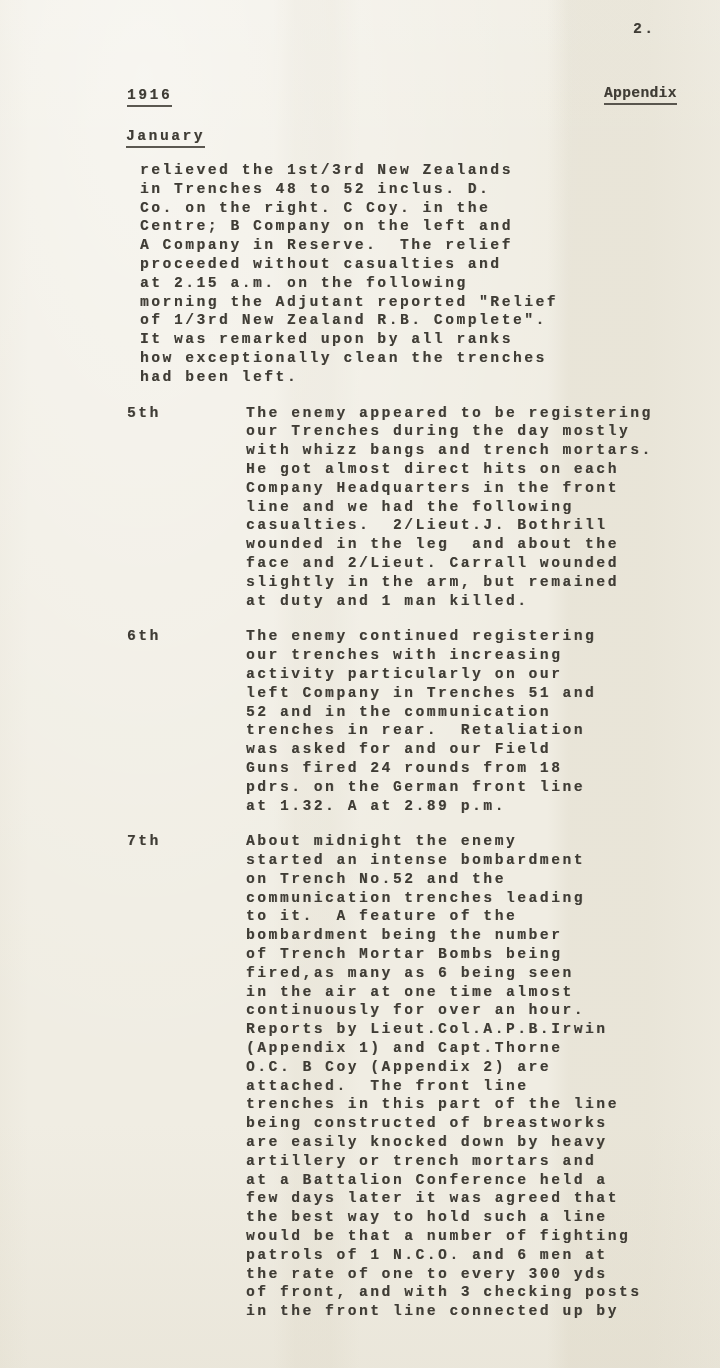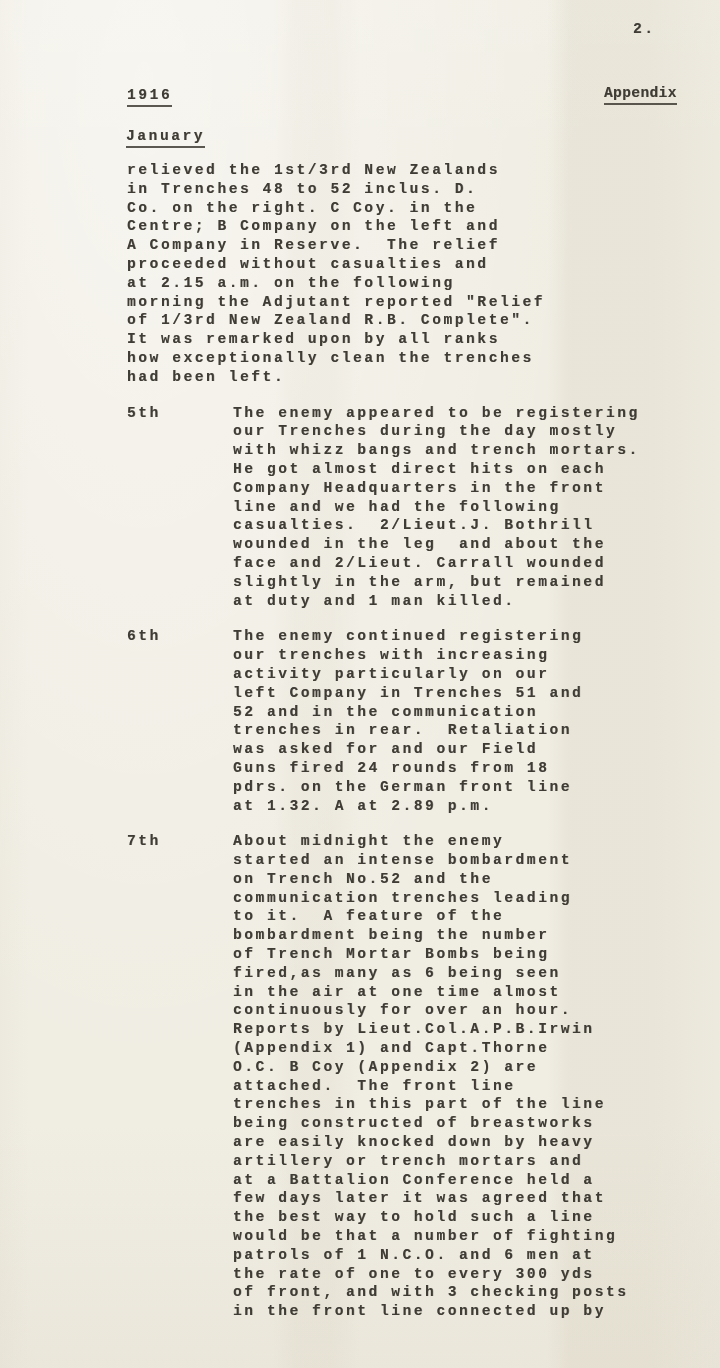--- a/index.html
+++ b/index.html
@@ -75,20 +75,21 @@
   }
   .entry + .entry {
     margin-top: 17px;
   }
   .entry-date {
     width: 106px;
     flex: 0 0 106px;
   }
   .entry-text {
     flex: 1 1 auto;
+    margin-left: 13px;
   }
   .section-heading-cell {
     letter-spacing: 2.2px;
   }
 </style>
 </head>
 <body>
 
 <div class="page">
 

